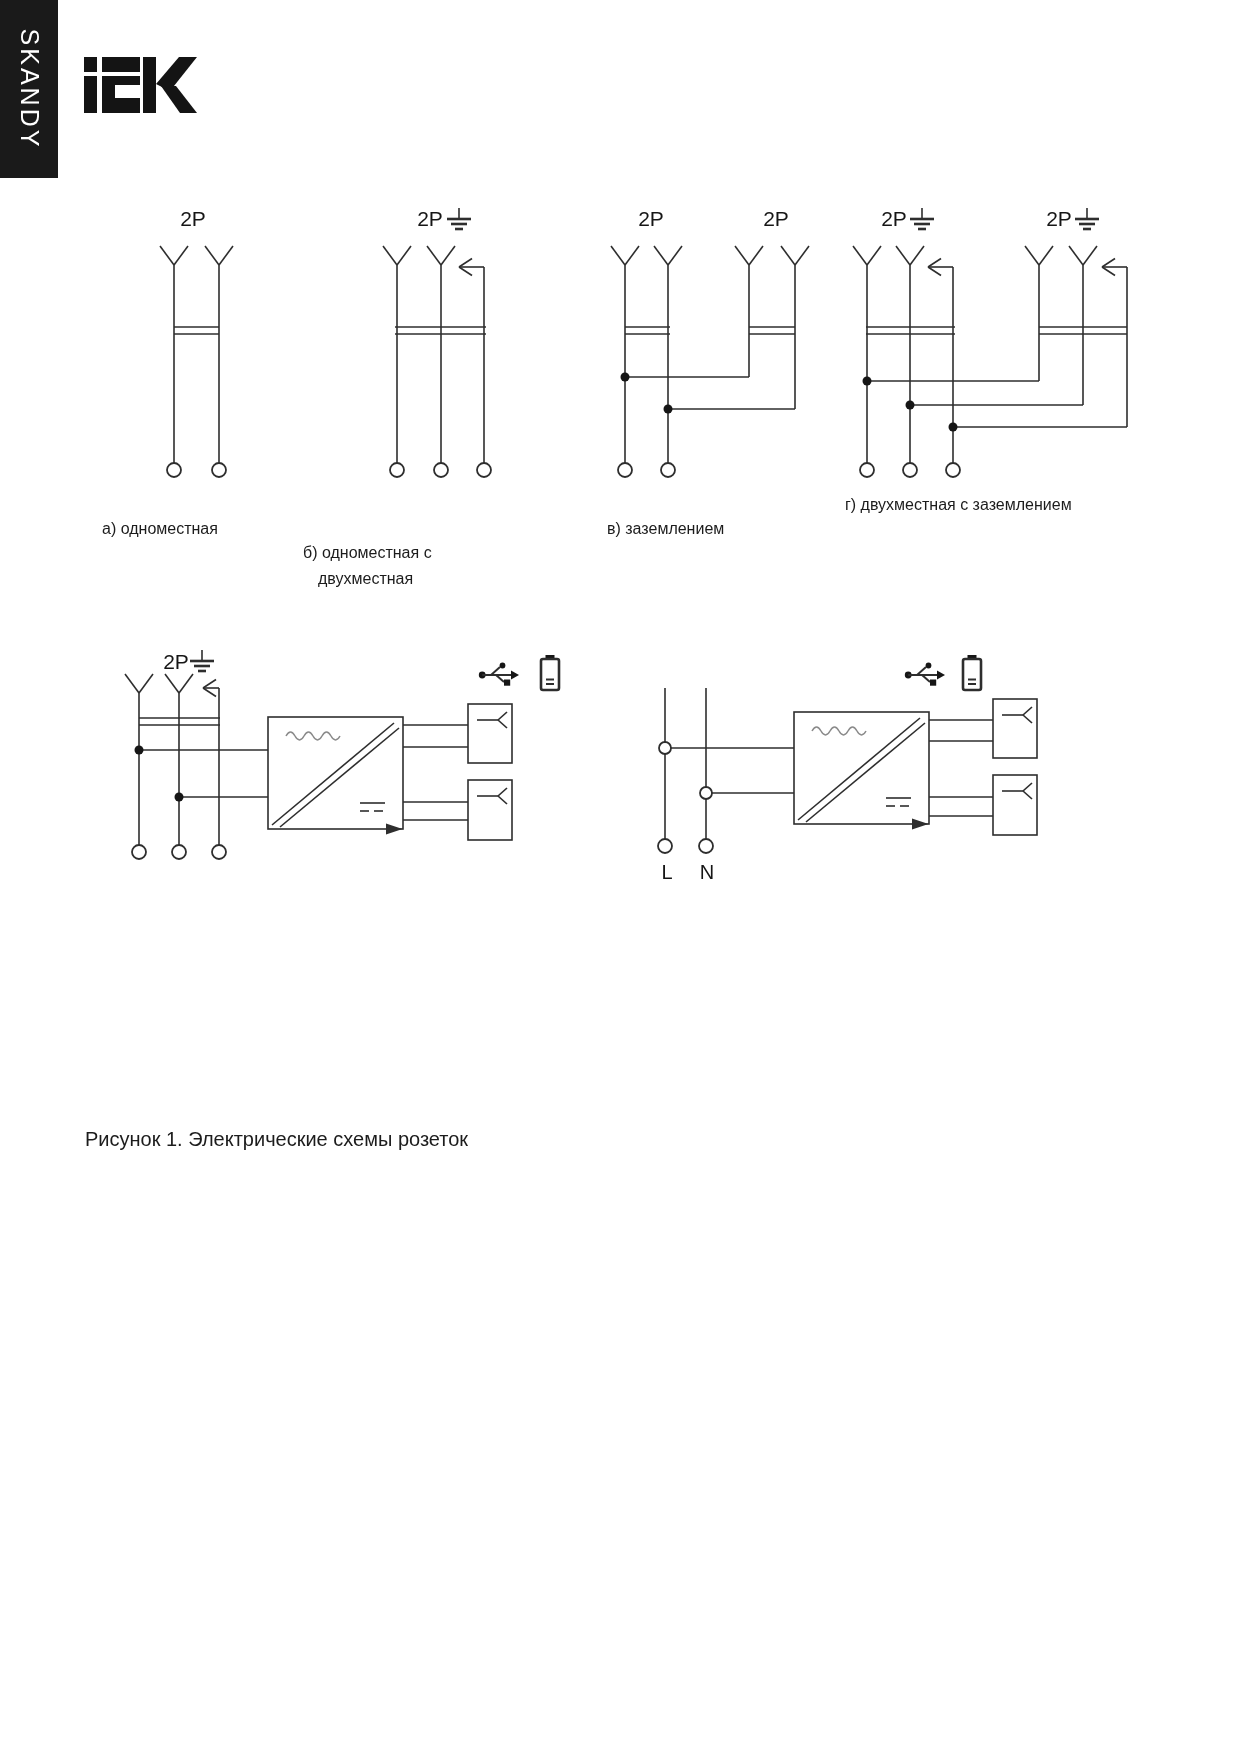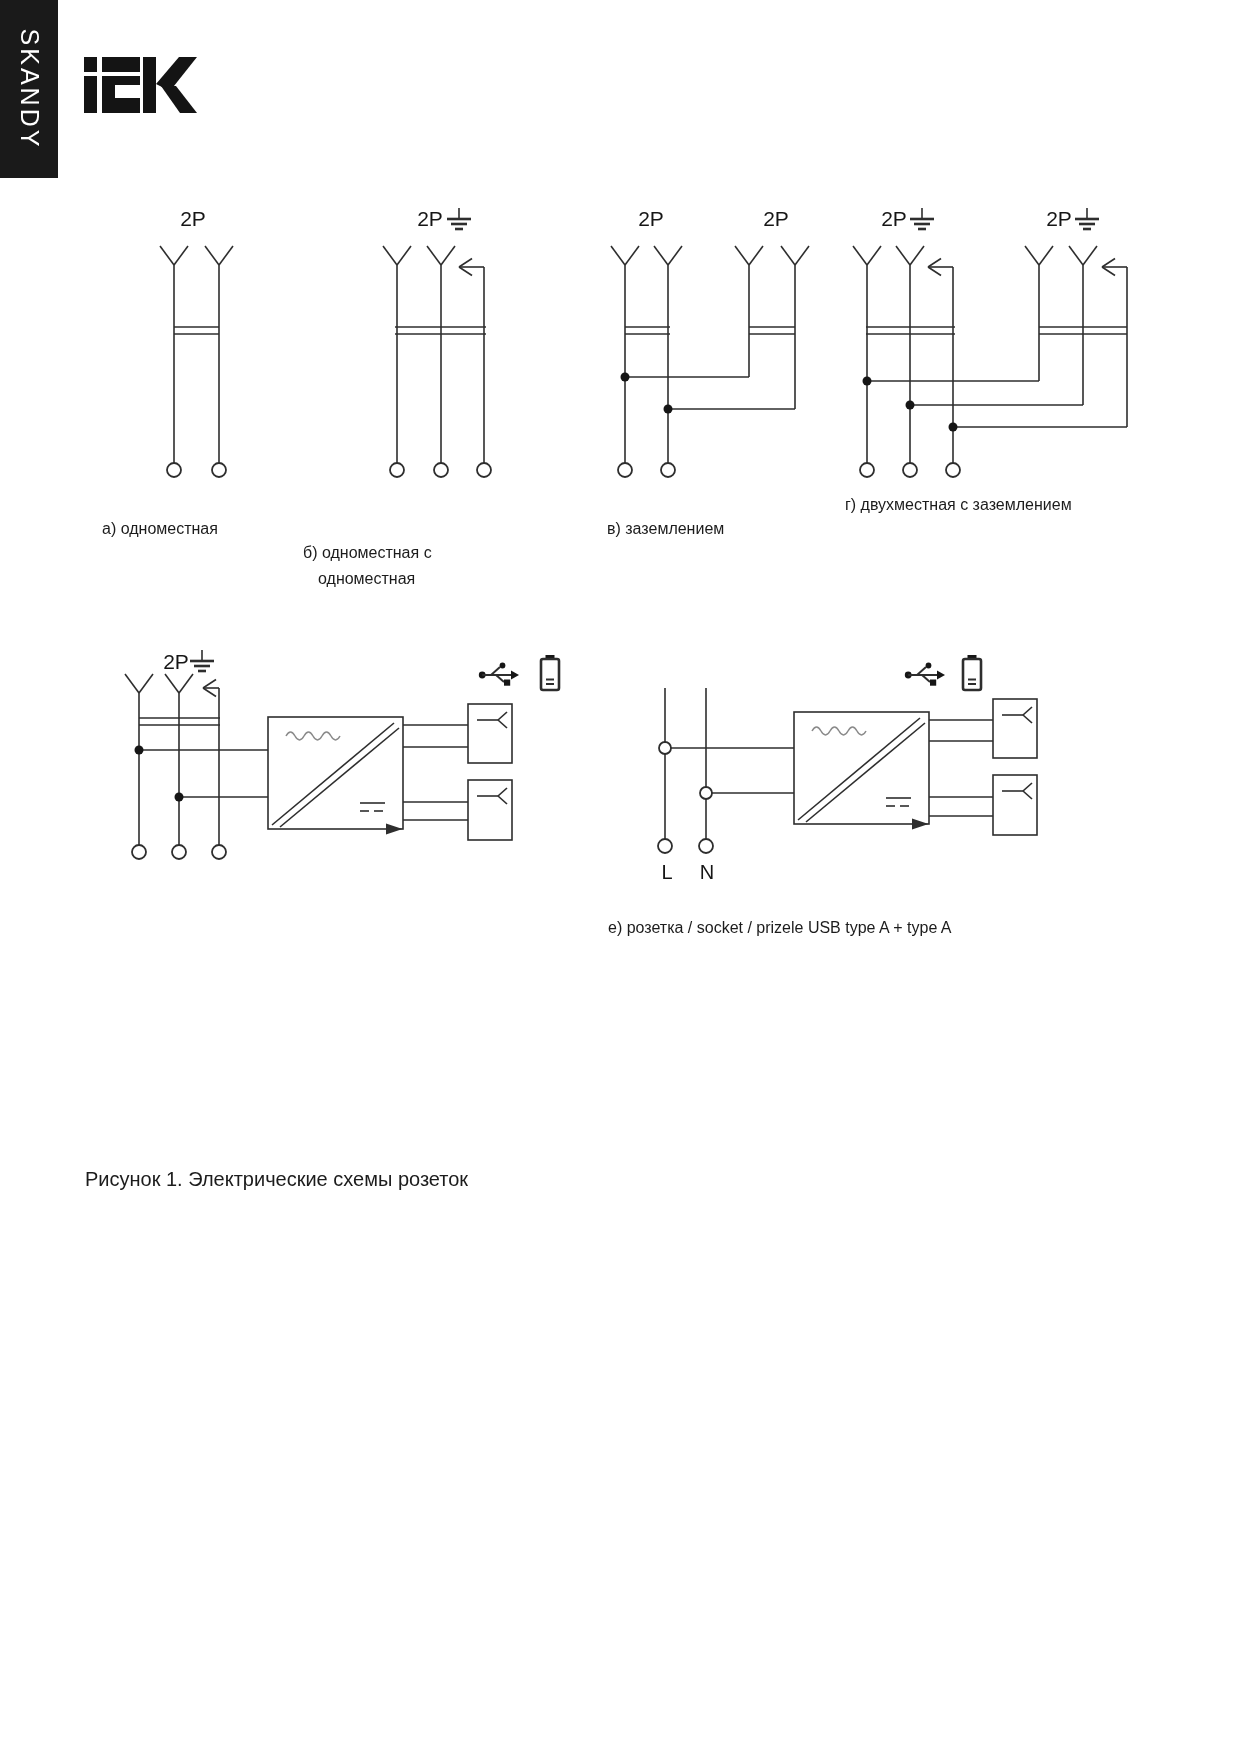--- a/index.html
+++ b/index.html
@@ -20,21 +20,21 @@
   .ink{stroke:#2e2e2e;stroke-width:1.6;fill:none;}
   .svg-label{font:21px "Liberation Sans",sans-serif;fill:#161616;stroke:none;}
   .svg-label-sm{font:20px "Liberation Sans",sans-serif;fill:#161616;stroke:none;}
   .dot{fill:#161616;stroke:none;}
   .terminal{fill:#ffffff;stroke:#2e2e2e;stroke-width:1.8;}
   .caption{
     position:absolute;font-size:16px;line-height:26px;color:#1c1c1c;white-space:nowrap;
   }
   .caption .indent{padding-left:15px;}
   .figure-caption{
-    position:absolute;left:85px;top:1168px;font-size:20px;color:#1c1c1c;white-space:nowrap;
+    position:absolute;left:85px;top:1128px;font-size:20px;color:#1c1c1c;white-space:nowrap;
   }
 </style>
 </head>
 <body>
 
 <div class="page">
 
   <div class="sidebar">
     <span class="sidebar-label">SKANDY</span>
   </div>
@@ -244,21 +244,20 @@
         <use href="#usb-logo" transform="translate(905,675)"></use>
         <use href="#batt" transform="translate(963,659)"></use>
       </g>
 
     </g>
   </svg>
 
   <div class="caption" style="left:102px;top:516px;">а) одноместная</div>
   <div class="caption" style="left:303px;top:516px;margin-top:24px;">
     <div>б) одноместная с</div>
-    <div class="indent">одноместная</div>
+    <div class="indent">двухместная</div>
   </div>
   <div class="caption" style="left:607px;top:516px;">в) заземлением</div>
   <div class="caption" style="left:845px;top:492px;">г) двухместная с заземлением</div>
-  <div class="caption" style="left:608px;top:915px;">е) розетка / socket / prizele USB type A + type A</div>
 
   <div class="figure-caption">Рисунок 1. Электрические схемы розеток</div>
 
 </div>
 
 </body></html>

